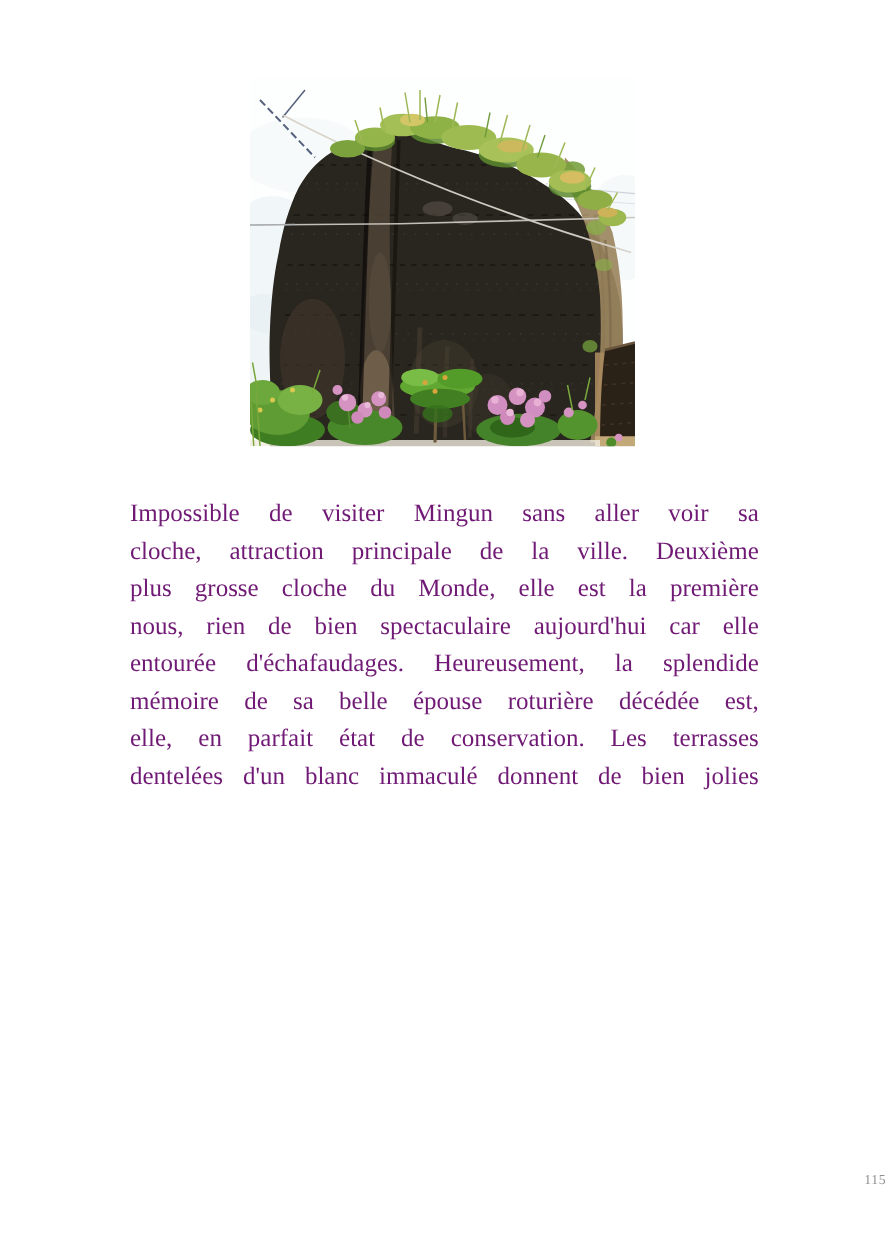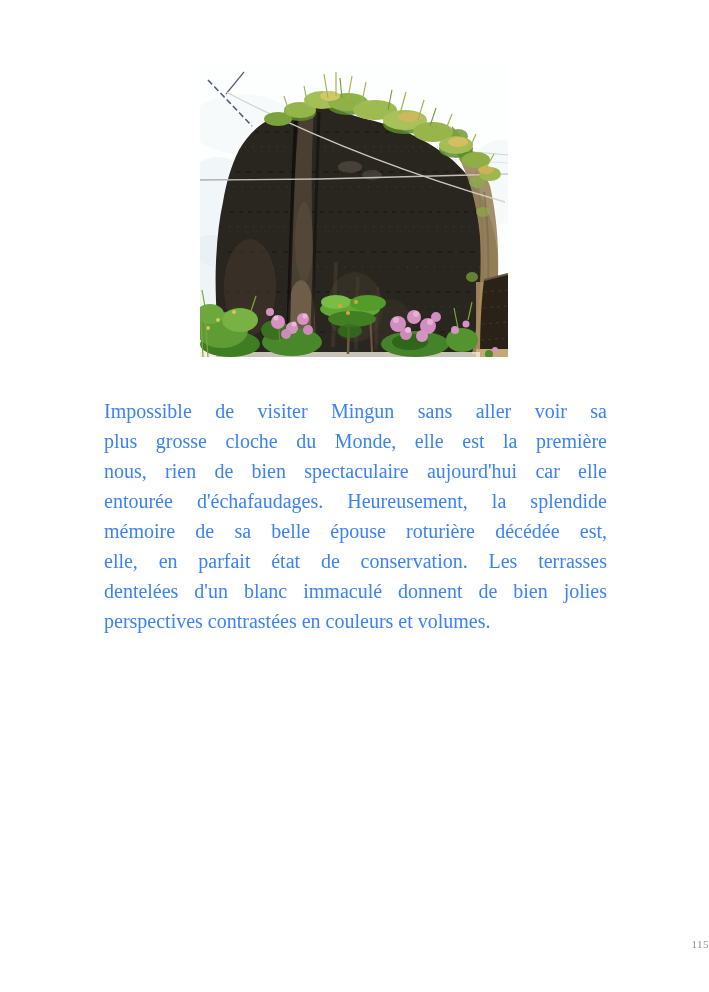--- a/index.html
+++ b/index.html
@@ -14,21 +14,21 @@
     position: absolute;
     left: 200px; top: 62px;
     width: 308px; height: 295px;
     margin: 0;
   }
   .photo svg { display: block; width: 308px; height: 295px; }
   .text-block {
     position: absolute;
     left: 104px; top: 396px;
     width: 503px;
-    color: #3b82f6;
+    color: #701a75;
     font-size: 20px;
     line-height: 30px;
   }
   .tl {
     height: 30px;
     text-align: justify;
     text-align-last: justify;
     white-space: nowrap;
   }
   .tl.last { text-align-last: left; }
@@ -243,22 +243,22 @@
           <path d="M258,266 L254,246"></path>
             <path d="M268,258 L272,240"></path>
         </g>
       </g>
     </g>
   </svg>
 </figure>
 
 <div class="text-block">
   <div class="tl">Impossible de visiter Mingun sans aller voir sa</div>
+  <div class="tl">cloche, attraction principale de la ville. Deuxième</div>
   <div class="tl">plus grosse cloche du Monde, elle est la première</div>
   <div class="tl">nous, rien de bien spectaculaire aujourd'hui car elle</div>
   <div class="tl">entourée d'échafaudages. Heureusement, la splendide</div>
   <div class="tl">mémoire de sa belle épouse roturière décédée est,</div>
   <div class="tl">elle, en parfait état de conservation. Les terrasses</div>
   <div class="tl">dentelées d'un blanc immaculé donnent de bien jolies</div>
-  <div class="tl last">perspectives contrastées en couleurs et volumes.</div>
 </div>
 
 <div class="page-num">115</div>
 
 </body></html>

